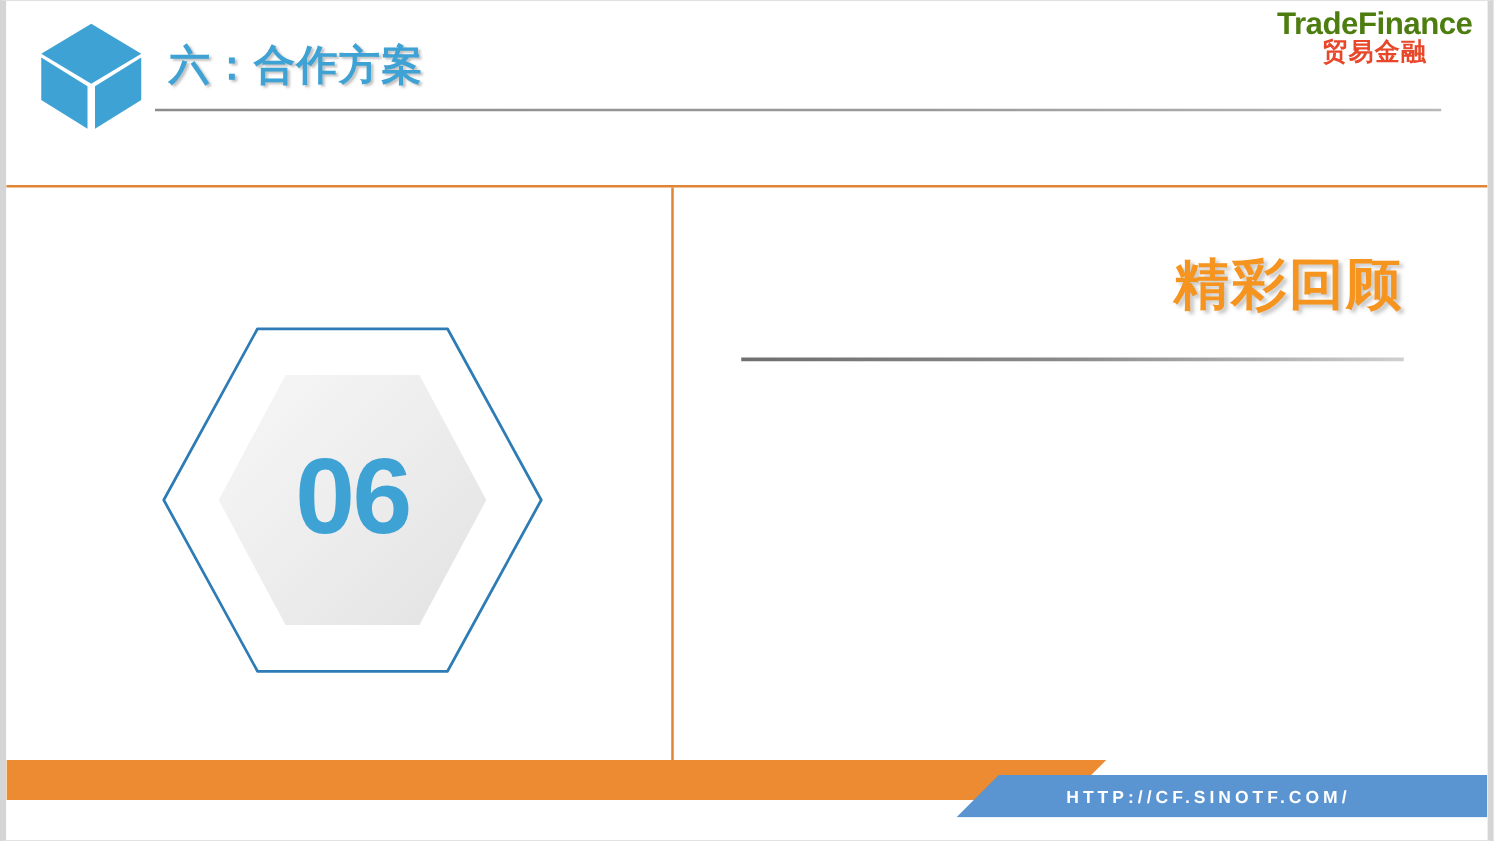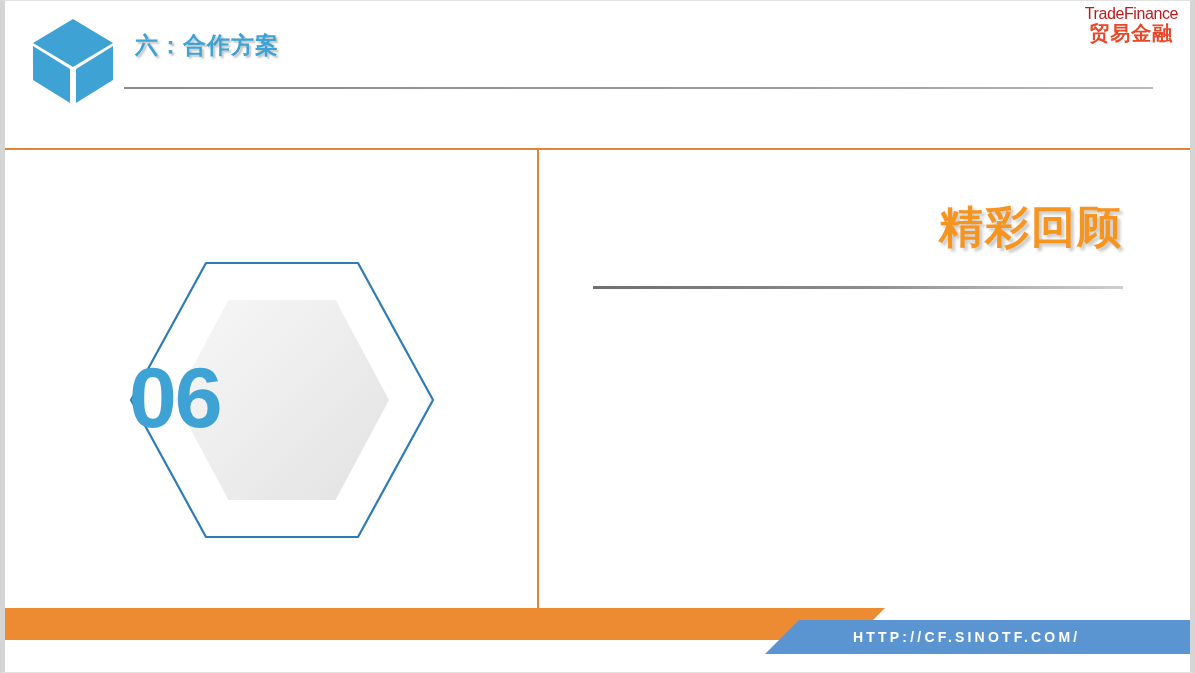--- a/index.html
+++ b/index.html
@@ -35,21 +35,21 @@
     position: absolute;
     left: 24px;
     top: 14px;
     width: 88px;
     height: 92px;
   }
   .header-title {
     position: absolute;
     left: 130px;
     top: 29px;
-    font-size: 23px;
+    font-size: 33px;
     font-weight: bold;
     color: #3fa2d4;
     letter-spacing: 1px;
     text-shadow: 2px 2px 2px rgba(140,140,140,0.55);
     white-space: nowrap;
   }
   .header-underline {
     position: absolute;
     left: 119px;
     top: 86px;
@@ -58,23 +58,23 @@
     background: linear-gradient(to right, #8c8c8c 0%, #9a9a9a 60%, #b8b8b8 100%);
   }
   .brand-logo {
     position: absolute;
     right: 12px;
     top: 5px;
     text-align: center;
     line-height: 1.05;
   }
   .brand-en {
-    font-size: 16px;
-    font-weight: normal;
-    color: #b91c1c;
+    font-size: 25px;
+    font-weight: bold;
+    color: #4d7c0f;
     letter-spacing: -0.4px;
     white-space: nowrap;
   }
   .brand-cn {
     font-size: 20px;
     font-weight: bold;
     color: #e8472a;
     letter-spacing: 1px;
     white-space: nowrap;
   }
@@ -119,21 +119,21 @@
     height: 200px;
     background: linear-gradient(135deg, #f7f7f7 0%, #ededed 50%, #e2e2e2 100%);
     clip-path: polygon(25% 0%, 75% 0%, 100% 50%, 75% 100%, 25% 100%, 0% 50%);
     filter: drop-shadow(5px 7px 9px rgba(0,0,0,0.14));
   }
   .hex-number {
     position: absolute;
     left: 0;
     top: 93px;
     width: 306px;
-    text-align: left;
+    text-align: center;
     font-size: 86px;
     font-weight: bold;
     color: #3fa2d4;
     letter-spacing: -2px;
     line-height: 1;
   }
 
   
   .panel-title {
     position: absolute;

